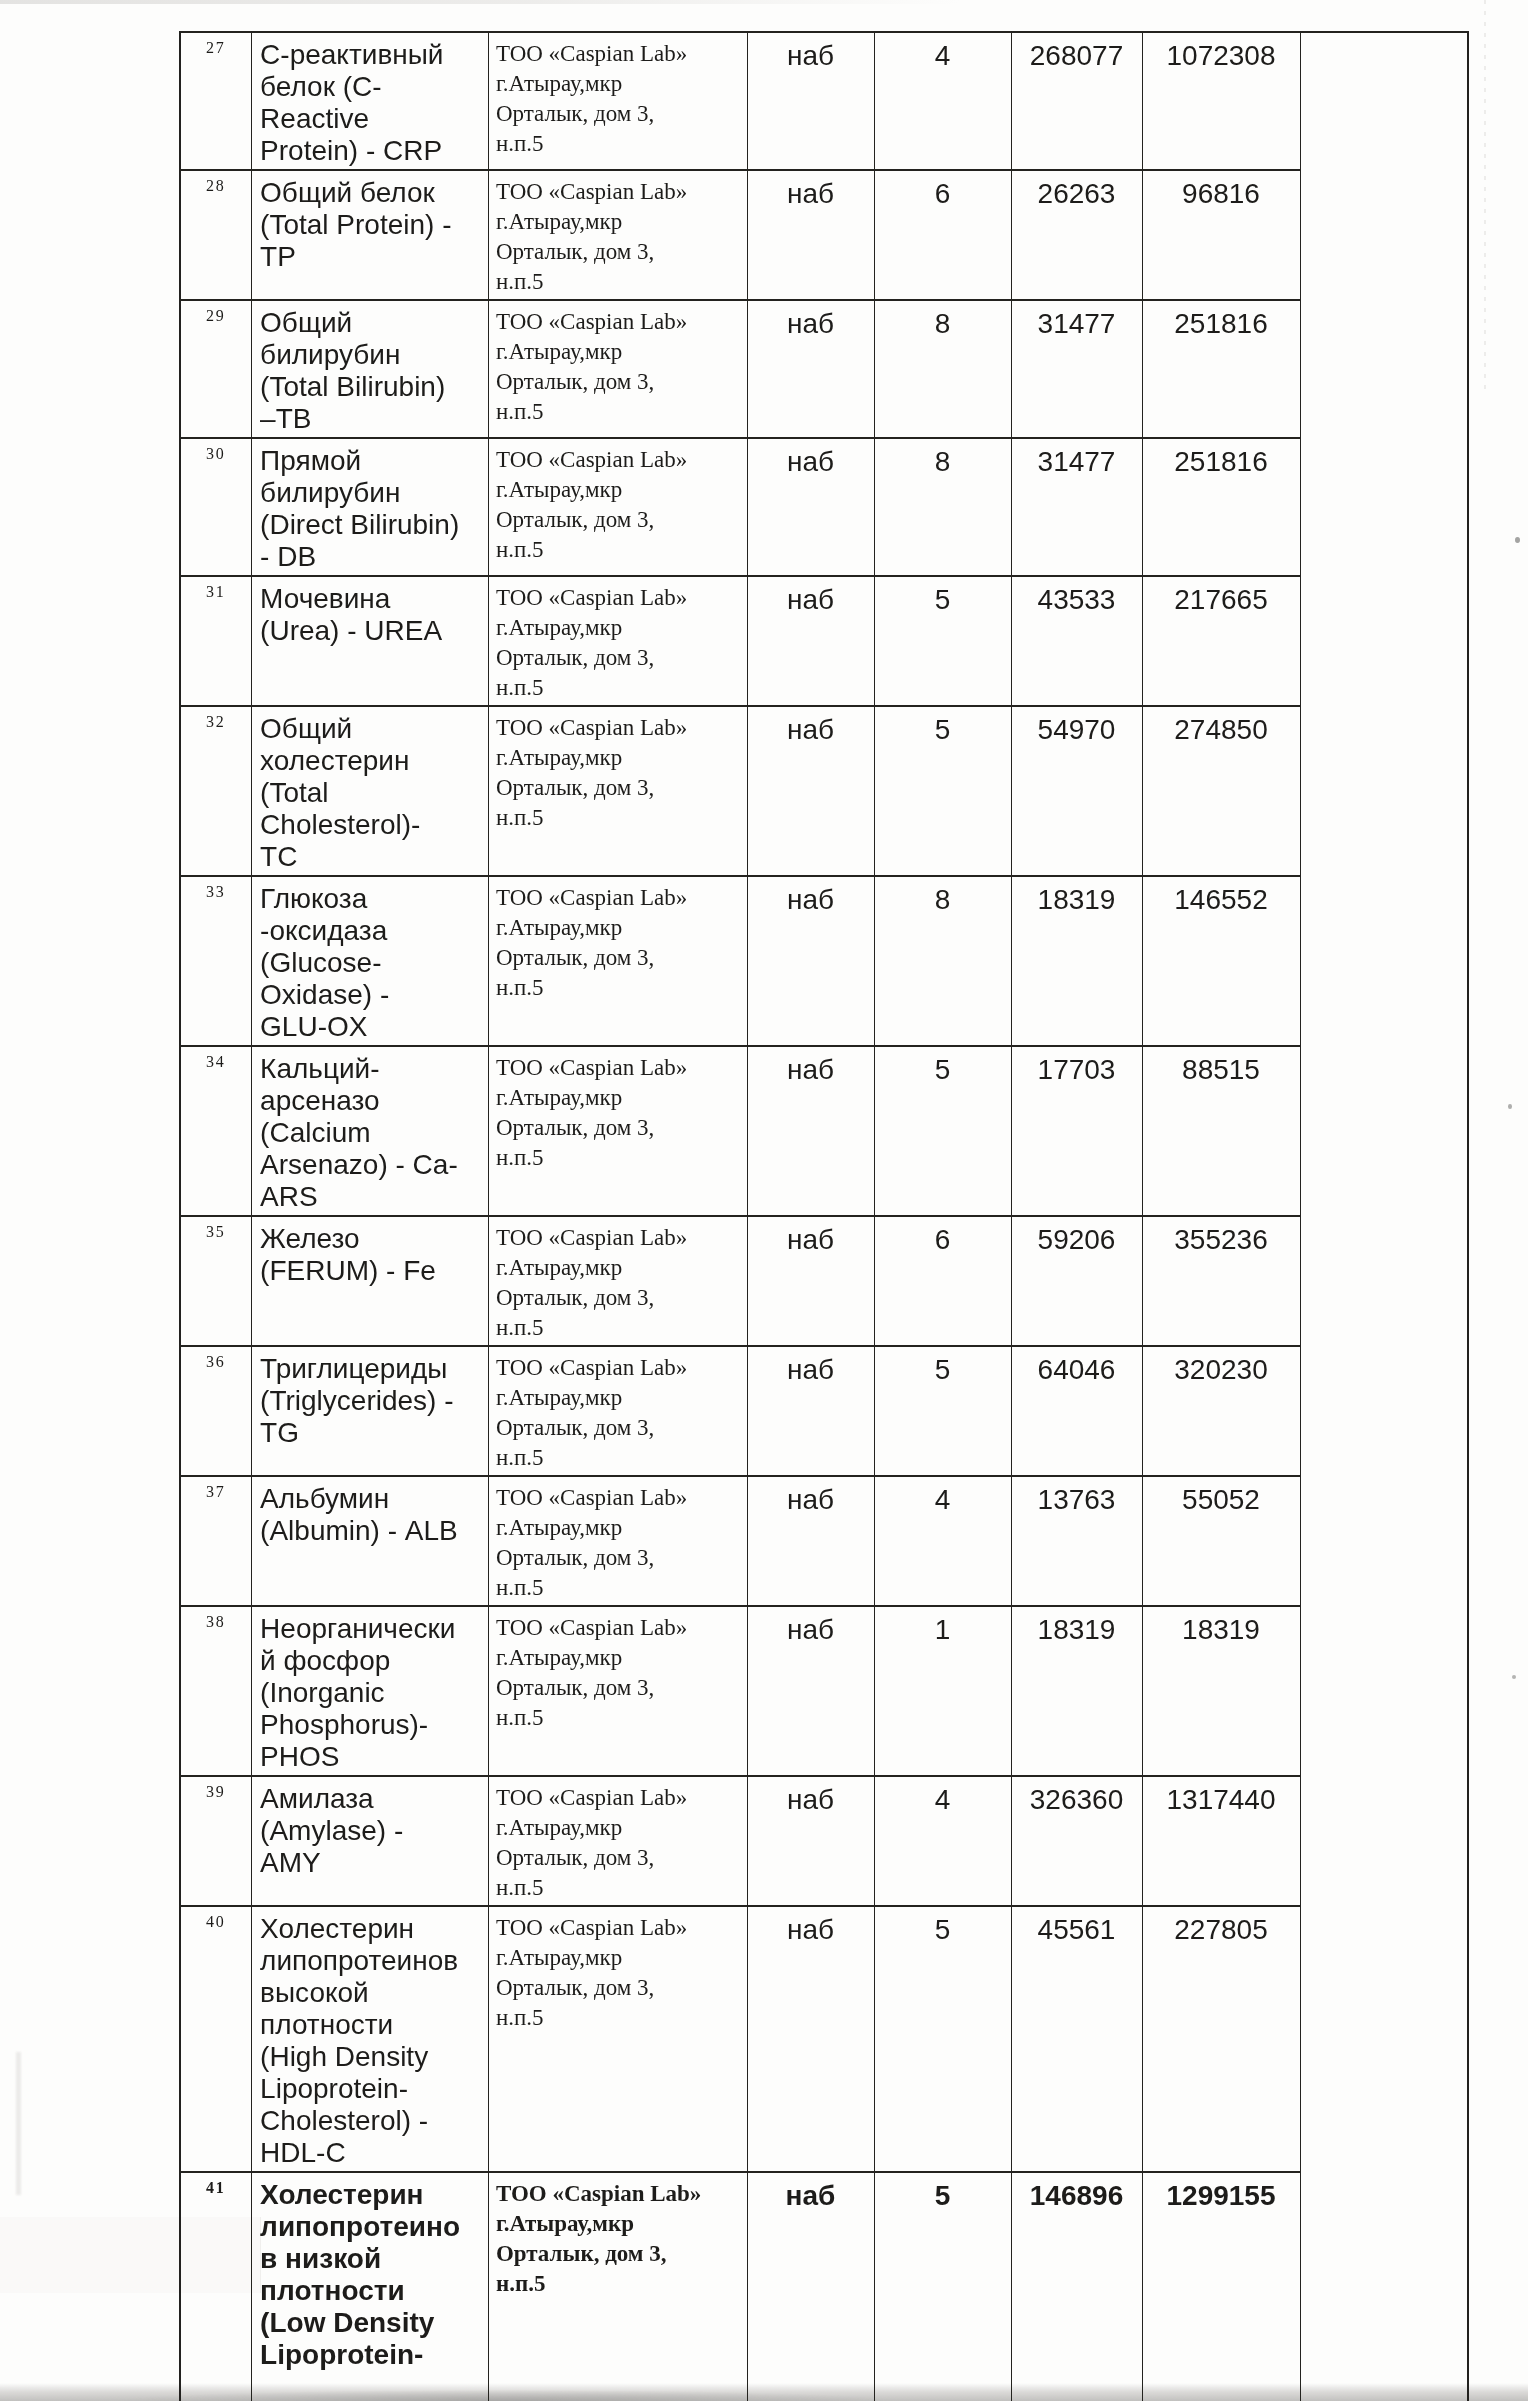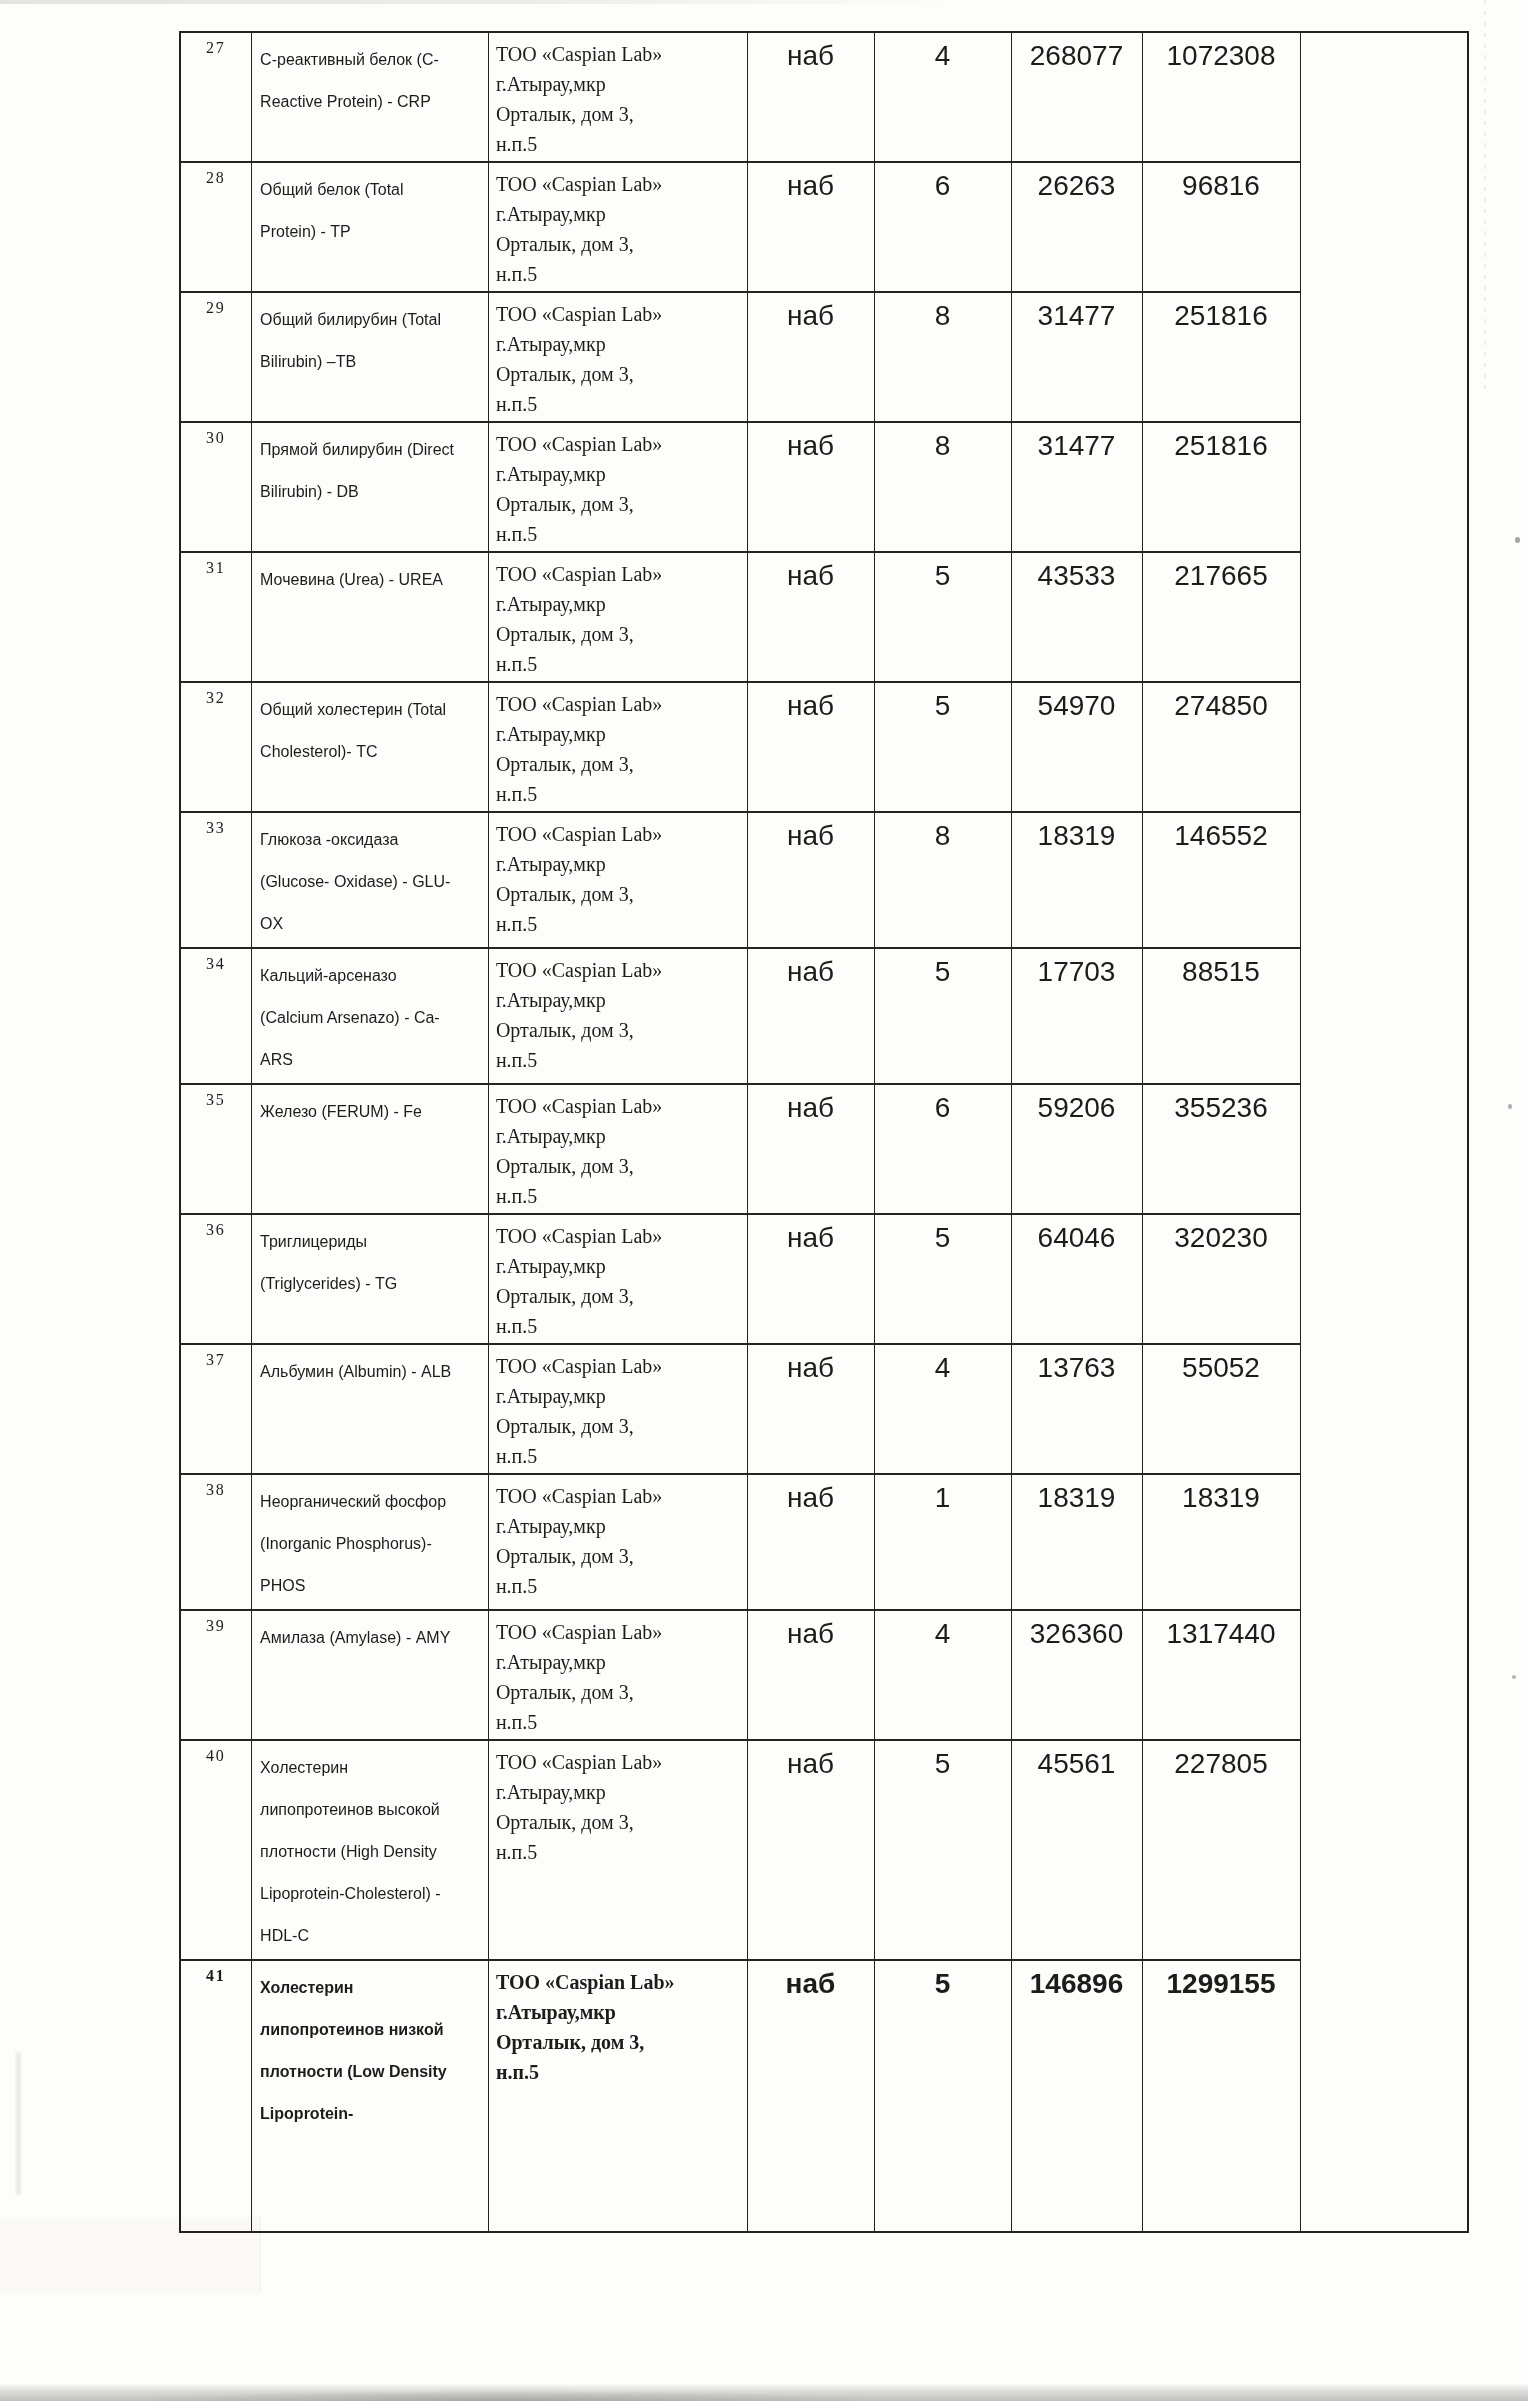--- a/index.html
+++ b/index.html
@@ -60,27 +60,27 @@
   tr.r-std{height:120px;}
   tr.r-tall{height:209px;}
   tr.r-last{height:272px;font-weight:bold;}
 
   .c-num{
     font-family:"Liberation Serif",serif;
     font-size:16px;letter-spacing:1.8px;
     text-align:center;padding-top:6.2px;
   }
   .c-name{
-    font-size:16px;line-height:42px;
+    font-size:28px;line-height:32px;
     padding:5.5px 26px 2.5px 8.6px;
     word-wrap:break-word;
   }
   .c-sup{
     font-family:"Liberation Serif",serif;
-    font-size:20px;line-height:30px;
+    font-size:23px;line-height:30px;
     padding:5.5px 5px 2.5px 7.4px;
     white-space:nowrap;
     margin-left:42px;
   }
   .c-unit,.c-qty,.c-price,.c-total{
     font-size:28px;text-align:center;padding-top:7.4px;
   }
   .c-empty{background:transparent;}
 </style>
 </head>

